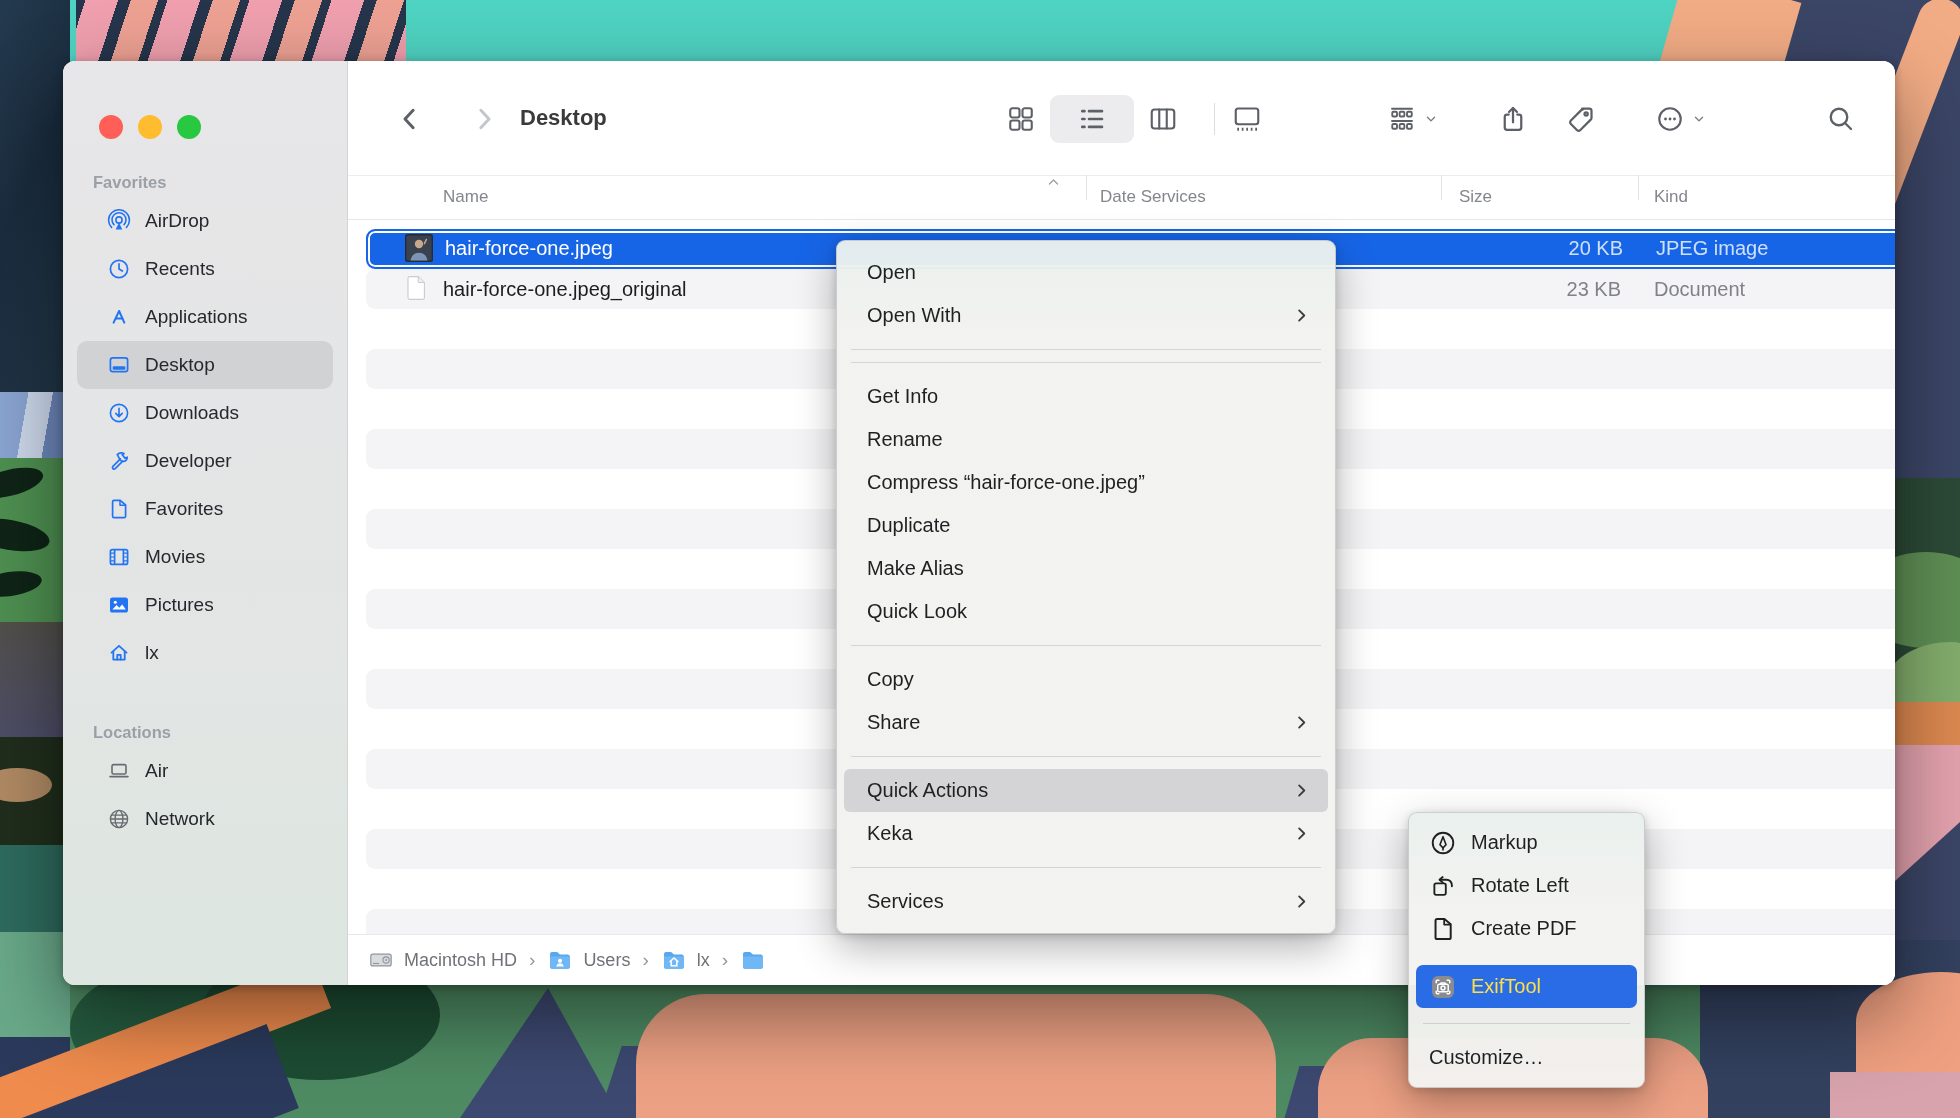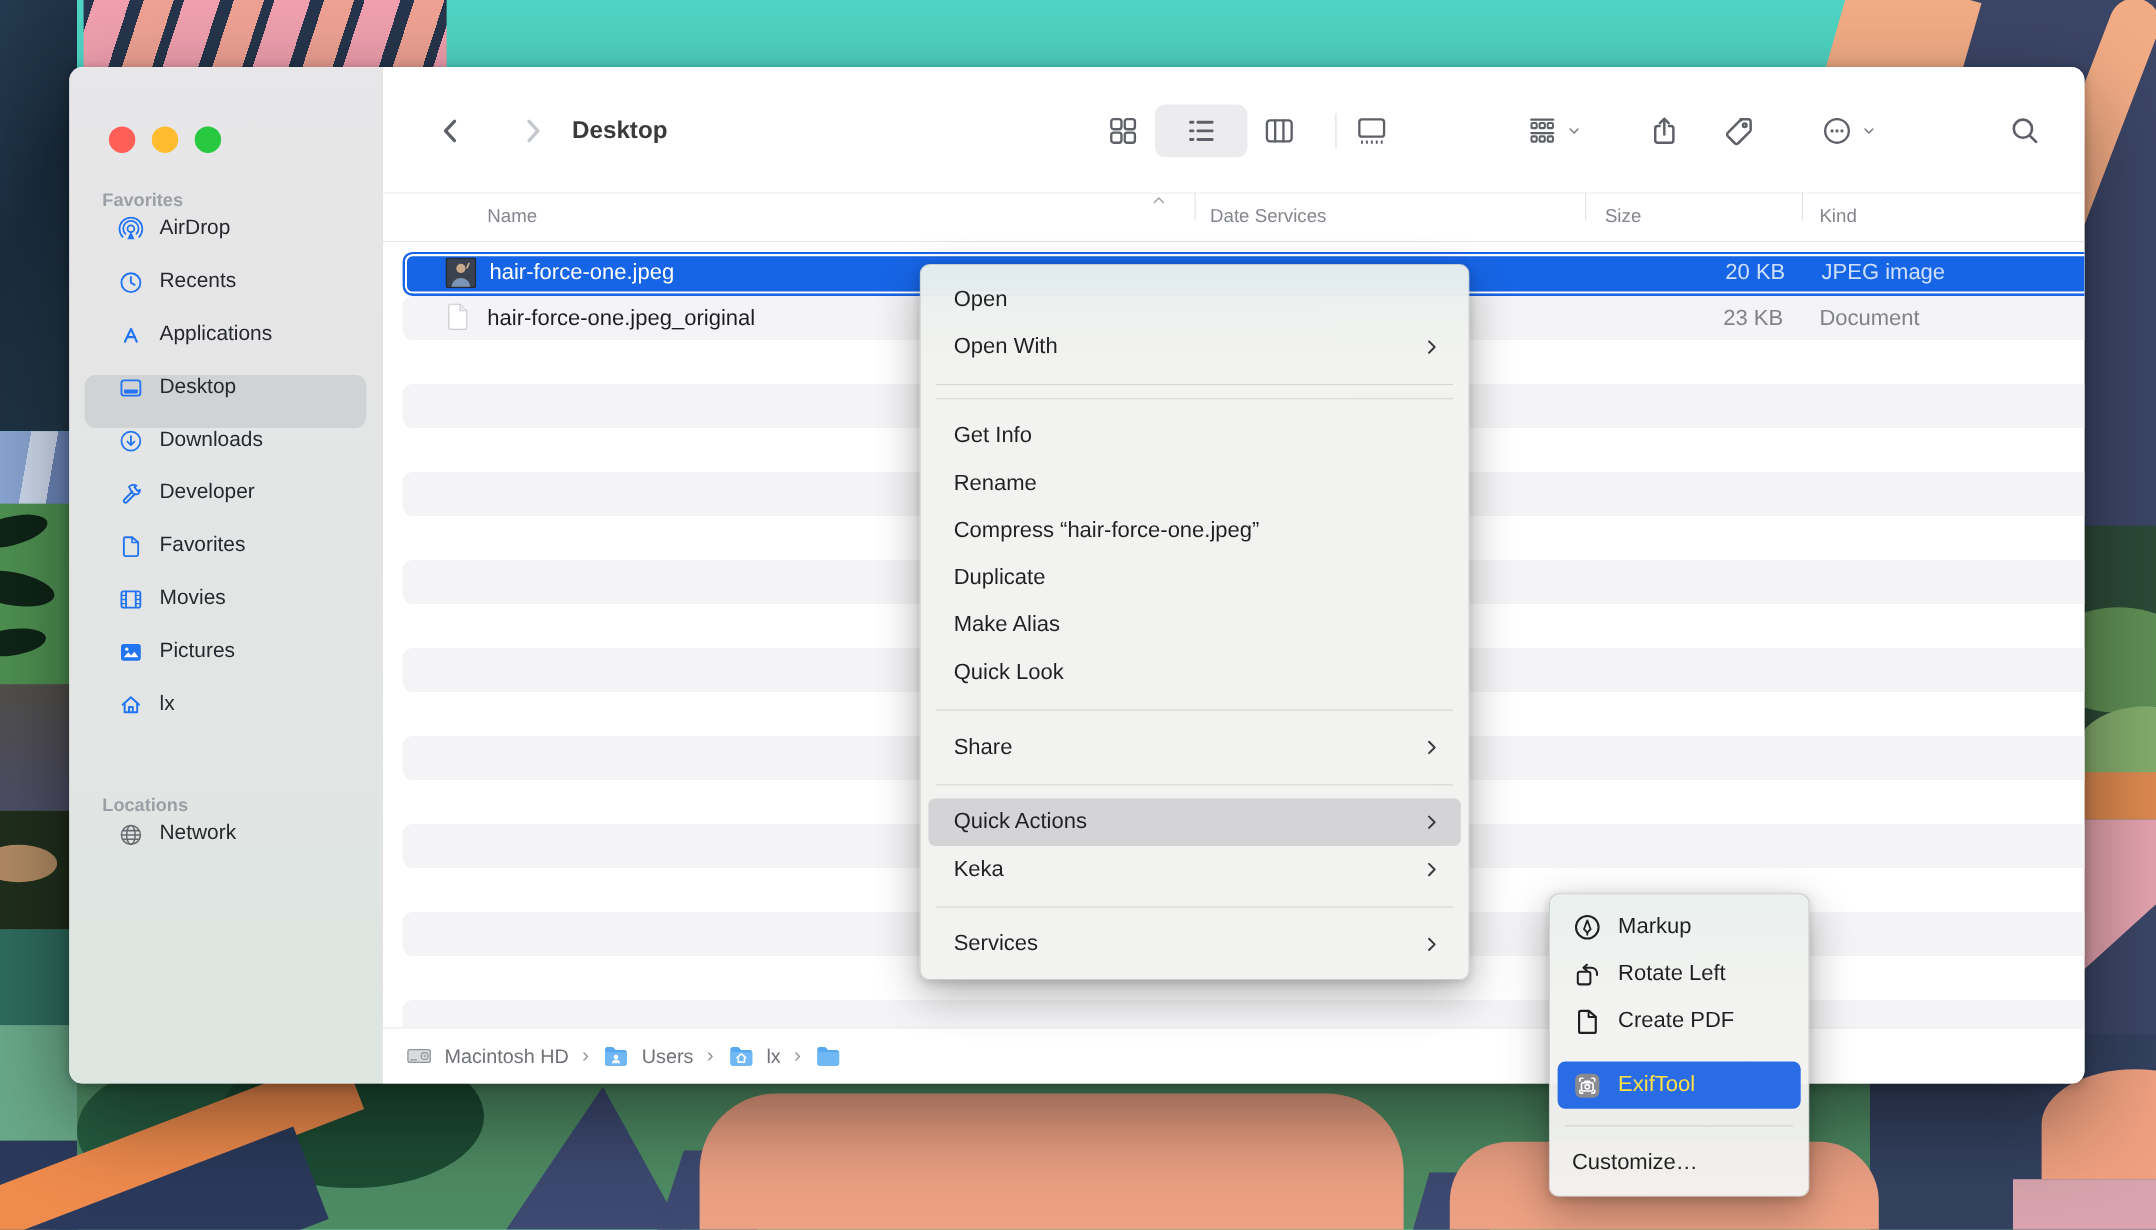--- a/index.html
+++ b/index.html
@@ -54,21 +54,21 @@
     border-radius:12px;box-shadow:0 30px 80px rgba(0,0,0,.45),0 2px 10px rgba(0,0,0,.28);
     background:#fff;overflow:hidden;}
   .sidebar{position:absolute;left:0;top:0;width:285px;height:100%;
     background:linear-gradient(180deg,#e7e6e8 0%,#e3e5e5 55%,#dde6e0 100%);
     border-right:1px solid #d4d4d6;box-sizing:border-box;}
   .traffic{position:absolute;left:36px;top:54px;display:flex;gap:15px;}
   .tl{width:24px;height:24px;border-radius:50%;}
   .tl.red{background:#ff5f57;}.tl.yellow{background:#febc2e;}.tl.green{background:#28c840;}
   .sb-body{position:absolute;left:0;top:106px;right:0;}
   .sb-title{height:30px;line-height:30px;padding-left:30px;font-size:16.5px;font-weight:700;color:#9ba0a6;}
-  .sb-item{height:48px;display:flex;align-items:flex-start;padding-left:30px;gap:14px;
+  .sb-item{height:48px;display:flex;align-items:center;padding-left:30px;gap:14px;
     margin:0 14px;border-radius:10px;font-size:19px;color:#26282d;position:relative;}
   .sb-item.sel{background:#d1d2d4;}
   .sb-item .ic{width:24px;height:24px;flex:0 0 24px;color:#2374f2;display:flex;}
   .sb-item .ic.gray{color:#686b70;}
   .sb-item svg{width:24px;height:24px;}
   .sb-gap{height:40px;}
 
   .main{position:absolute;left:285px;top:0;right:0;bottom:0;background:#fff;}
   .toolbar{position:absolute;left:0;right:0;top:0;height:114px;border-bottom:1px solid #ededee;}
   .tb-btn{position:absolute;top:34px;height:48px;display:flex;align-items:center;justify-content:center;color:#5d6066;}
@@ -273,20 +273,31 @@
                 <path d="M4.5 11.6 12 4.8l7.5 6.8"></path>
                 <path d="M6.3 10.4v8.2h11.4v-8.2"></path>
                 <path d="M10.3 18.6v-4.8h3.4v4.8"></path>
               </g>
             </svg>
           </span>
           <span>lx</span>
         </div>
         <div class="sb-gap"></div>
         <div class="sb-title">Locations</div>
+        <div class="sb-item">
+          <span class="ic gray">
+            <svg viewBox="0 0 24 24" xmlns="http://www.w3.org/2000/svg">
+              <g fill="none" stroke="currentColor" stroke-linecap="round" stroke-linejoin="round" stroke-width="1.6">
+                <rect x="5" y="5.6" width="14" height="9.4" rx="1.6"></rect>
+                <path d="M3 17.6h18"></path>
+              </g>
+            </svg>
+          </span>
+          <span>Air</span>
+        </div>
         <div class="sb-item">
           <span class="ic gray">
             <svg viewBox="0 0 24 24" xmlns="http://www.w3.org/2000/svg">
               <g fill="none" stroke="currentColor" stroke-linecap="round" stroke-linejoin="round" stroke-width="1.4">
                 <circle cx="12" cy="12" r="8.6"></circle>
                 <ellipse cx="12" cy="12" rx="3.9" ry="8.6"></ellipse>
                 <path d="M3.6 12h16.8M4.7 8.1h14.6M4.7 15.9h14.6"></path>
               </g>
             </svg>
           </span>
@@ -545,20 +556,23 @@
       <span class="lbl">Duplicate</span>
     </div>
     <div class="mi">
       <span class="lbl">Make Alias</span>
     </div>
     <div class="mi">
       <span class="lbl">Quick Look</span>
     </div>
     <div class="mdiv"></div>
     <div class="mi">
+      <span class="lbl">Copy</span>
+    </div>
+    <div class="mi">
       <span class="lbl">Share</span>
       <span class="sub"><svg viewBox="0 0 24 24" xmlns="http://www.w3.org/2000/svg" style="width: 19px; height: 19px;">
           <path d="M9 5.5 15.5 12 9 18.5" fill="none" stroke="currentColor" stroke-linecap="round" stroke-linejoin="round" stroke-width="2.3"></path>
         </svg></span>
     </div>
     <div class="mdiv"></div>
     <div class="mi hl">
       <span class="lbl">Quick Actions</span>
       <span class="sub"><svg viewBox="0 0 24 24" xmlns="http://www.w3.org/2000/svg" style="width: 19px; height: 19px;">
           <path d="M9 5.5 15.5 12 9 18.5" fill="none" stroke="currentColor" stroke-linecap="round" stroke-linejoin="round" stroke-width="2.3"></path>

